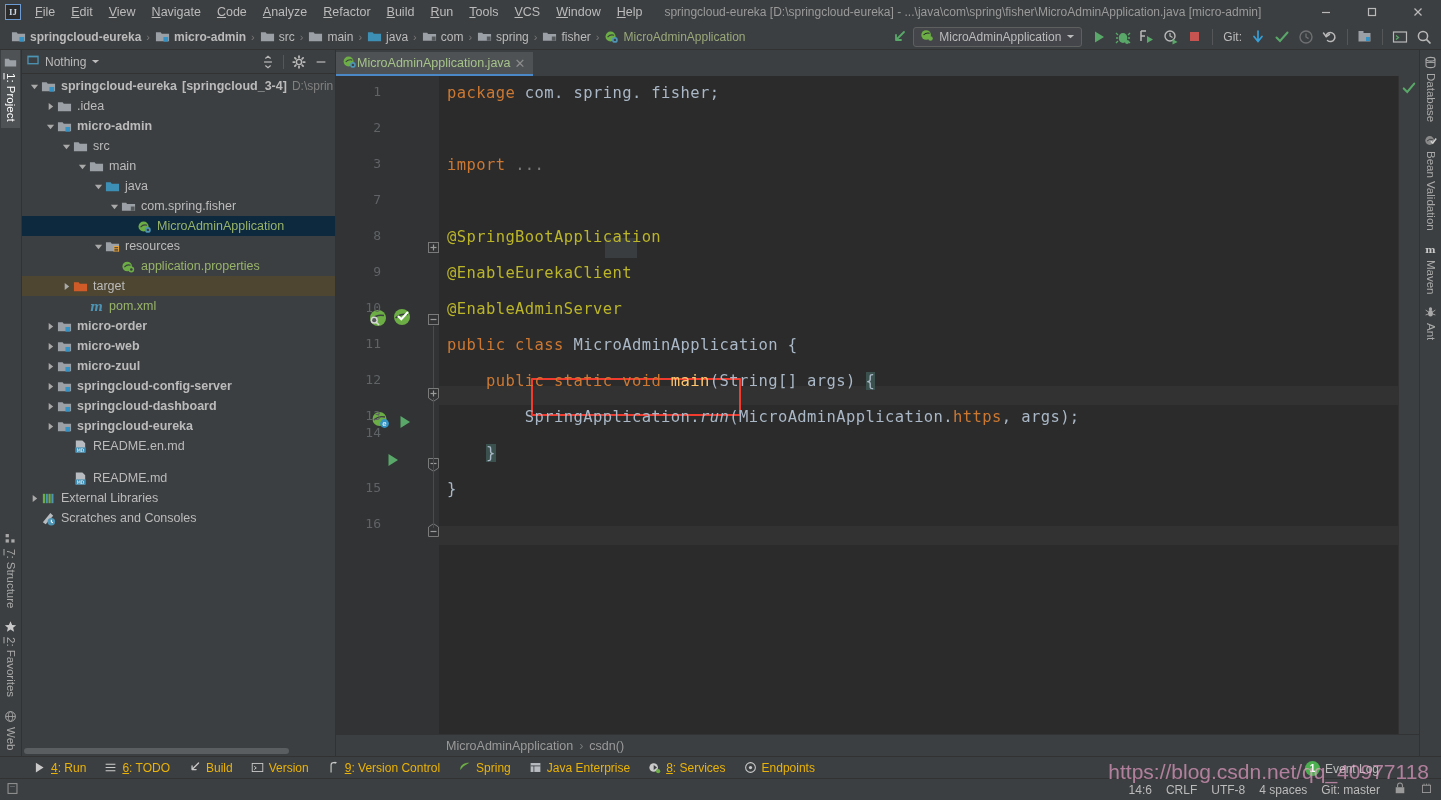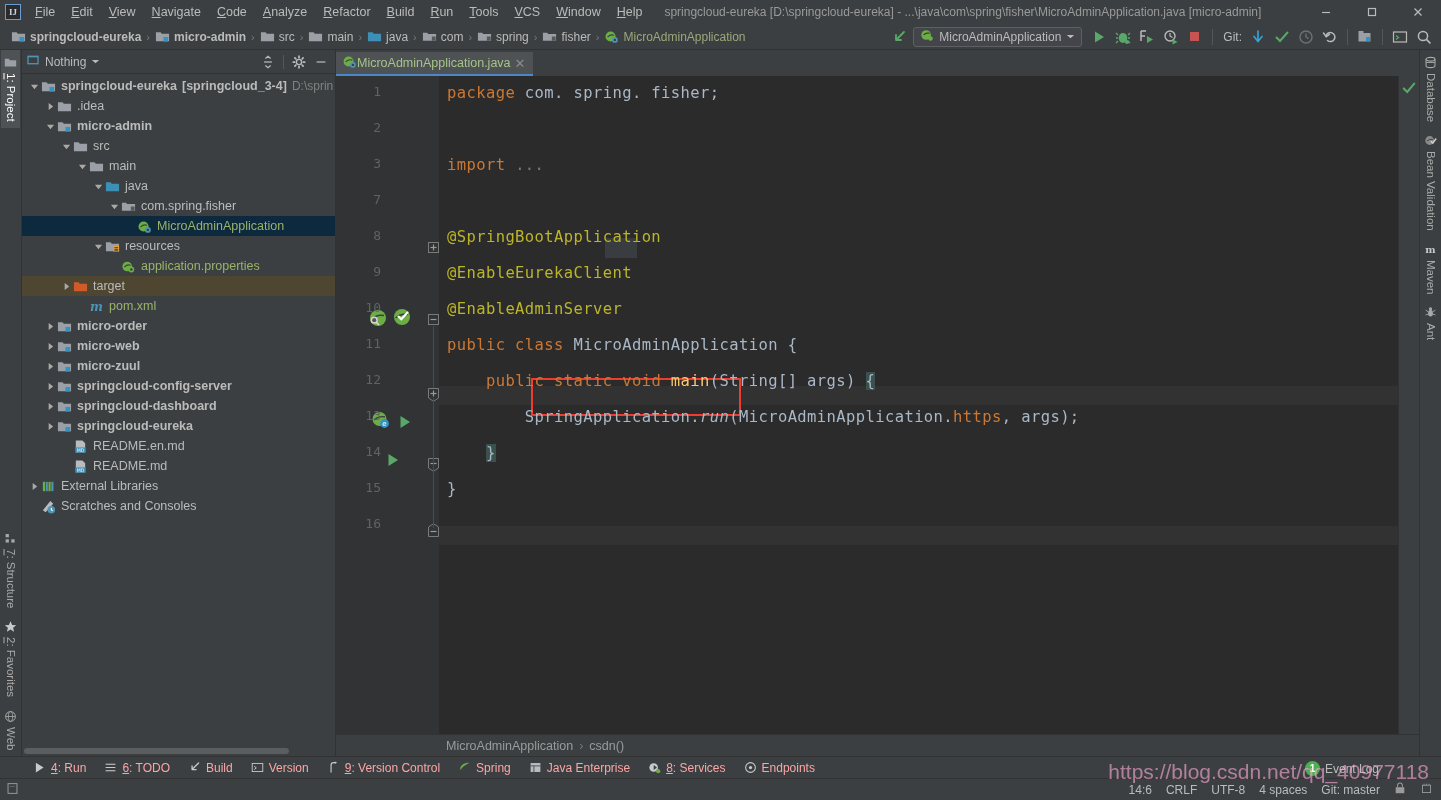--- a/index.html
+++ b/index.html
@@ -165,21 +165,21 @@
     font-size: 12.5px; color: #9a9a9a;
   }
 
   
   .toolbar-bottom {
     height: 22px; background: #3c3f41; display: flex; align-items: center;
     flex: none; border-top: 1px solid #323232; padding-left: 24px; gap: 0px;
   }
   .tw {
     display: flex; align-items: center; gap: 5px; padding: 2px 9px;
-    font-size: 12px; color: #fca5a5; white-space: nowrap;
+    font-size: 12px; color: #eab308; white-space: nowrap;
   }
   .tw u { text-decoration: underline; }
 
   
   .statusbar {
     height: 22px; background: #3c3f41; display: flex; align-items: center;
     flex: none; padding-left: 6px; position: relative; border-top: 1px solid #323232;
   }
   .status-msg { font-size: 12px; color: #bbbbbb; margin-left: 7px; }
   .status-right {
@@ -774,21 +774,21 @@
             <span class="arrow"></span>
             <span class="ic" style="display: flex; align-items: center;">
               <svg width="15" height="15" viewBox="0 0 16 16">
                 <path d="M3 1.5 h7 l3 3 V14.5 H3 Z" fill="#b8bcc0"></path>
                 <rect x="2.5" y="9" width="11" height="5.5" fill="#3d8fb5"></rect>
                 <text x="8" y="13.4" font-size="5" fill="#ffffff" text-anchor="middle" font-family="DejaVu Sans, sans-serif">MD</text>
               </svg>
             </span>
             <span class="rlabel">README.en.md</span>
           </div>
-          <div class="row" style="padding-left: 38px;">
+          <div class="row" style="padding-left: 38px; margin-top: 12px;">
             <span class="arrow"></span>
             <span class="ic" style="display: flex; align-items: center;">
               <svg width="15" height="15" viewBox="0 0 16 16">
                 <path d="M3 1.5 h7 l3 3 V14.5 H3 Z" fill="#b8bcc0"></path>
                 <rect x="2.5" y="9" width="11" height="5.5" fill="#3d8fb5"></rect>
                 <text x="8" y="13.4" font-size="5" fill="#ffffff" text-anchor="middle" font-family="DejaVu Sans, sans-serif">MD</text>
               </svg>
             </span>
             <span class="rlabel">README.md</span>
           </div>
@@ -917,21 +917,21 @@
         <div class="ln" style="top: 8px;">1</div>
             <div class="ln" style="top: 44px;">2</div>
             <div class="ln" style="top: 80px;">3</div>
             <div class="ln" style="top: 116px;">7</div>
             <div class="ln" style="top: 152px;">8</div>
             <div class="ln" style="top: 188px;">9</div>
             <div class="ln" style="top: 224px;">10</div>
             <div class="ln" style="top: 260px;">11</div>
             <div class="ln" style="top: 296px;">12</div>
             <div class="ln" style="top: 332px;">13</div>
-            <div class="ln" style="top: 368px;">14</div>
+            <div class="ln" style="top: 349px;">14</div>
             <div class="ln" style="top: 404px;">15</div>
             <div class="ln" style="top: 440px;">16</div>
           </div>
 
         <div class="code-area" id="code-root">
           <div class="cur-line" style="top:310px;"></div>
           <div class="cur-line" style="top:450px;"></div>
           <div class="red-box" style="left:92px; top:302px; width:210px; height:38px;"></div>
 
           <div style="position:absolute; left:166px; top:162px; width:32px; height:20px; background:#3a3d3f;"></div>

